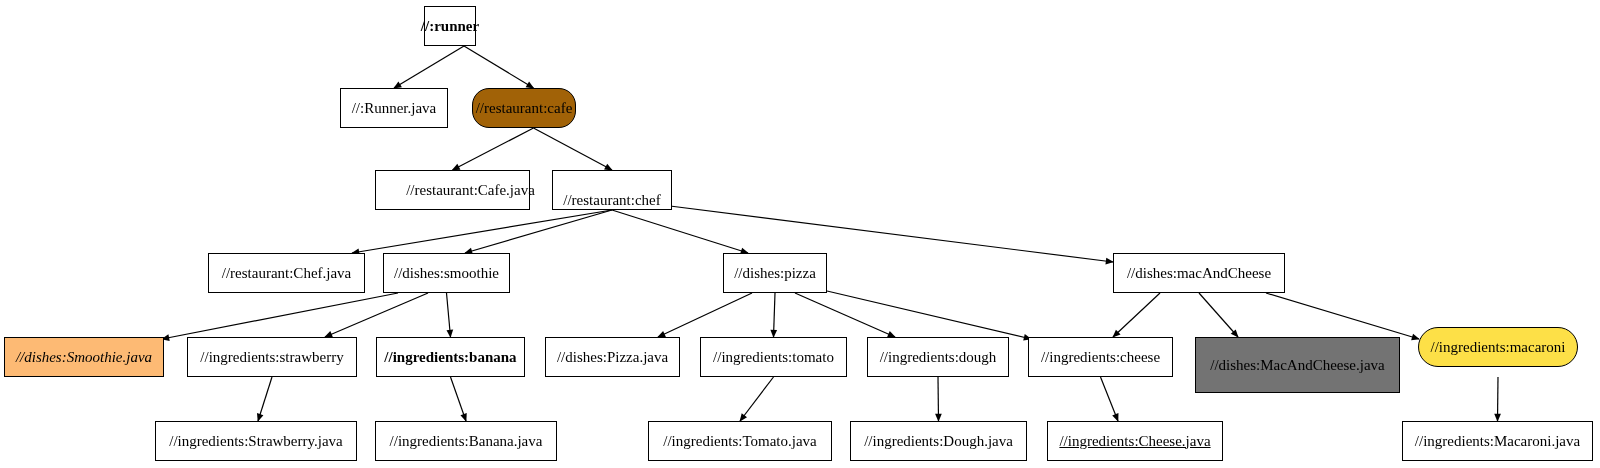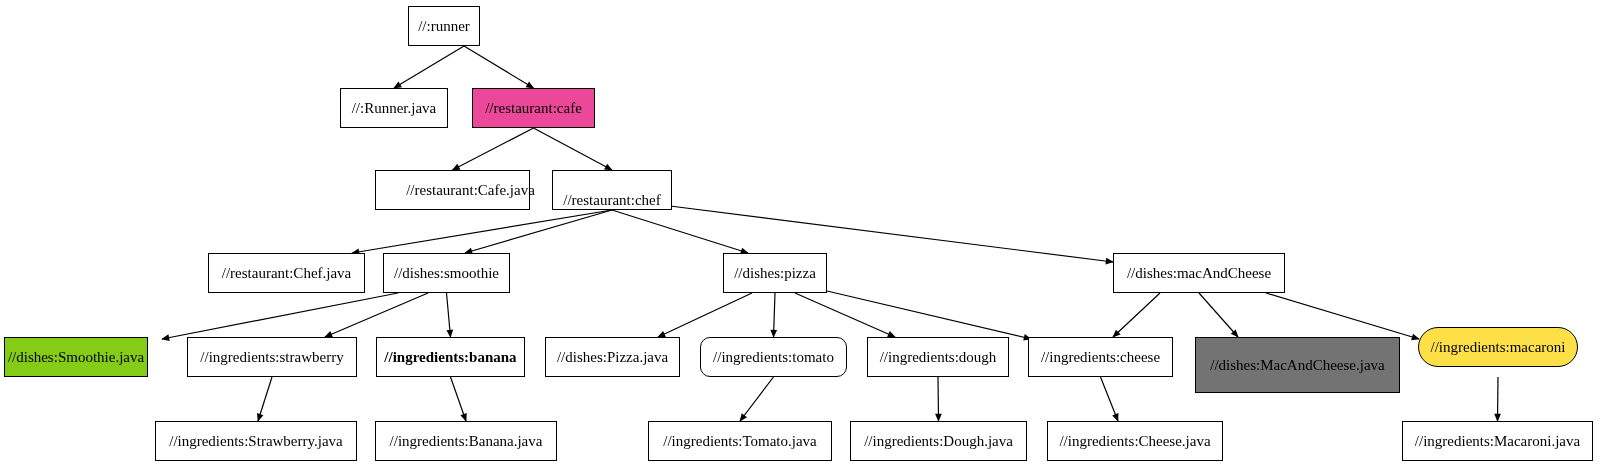--- a/index.html
+++ b/index.html
@@ -59,60 +59,60 @@
       <line x1="795" y1="293" x2="895" y2="337" stroke="#000000" stroke-width="1.2" marker-end="url(#arrowhead)"></line>
       <line x1="827" y1="291" x2="1031" y2="339" stroke="#000000" stroke-width="1.2" marker-end="url(#arrowhead)"></line>
       <line x1="1160" y1="293" x2="1113" y2="337" stroke="#000000" stroke-width="1.2" marker-end="url(#arrowhead)"></line>
       <line x1="1199" y1="293" x2="1238" y2="337" stroke="#000000" stroke-width="1.2" marker-end="url(#arrowhead)"></line>
       <line x1="1266" y1="293" x2="1419" y2="339" stroke="#000000" stroke-width="1.2" marker-end="url(#arrowhead)"></line>
       <line x1="773.5" y1="377" x2="740" y2="421" stroke="#000000" stroke-width="1.2" marker-end="url(#arrowhead)"></line>
       <line x1="938" y1="377" x2="938.5" y2="421" stroke="#000000" stroke-width="1.2" marker-end="url(#arrowhead)"></line>
       <line x1="1100.5" y1="377" x2="1118" y2="421" stroke="#000000" stroke-width="1.2" marker-end="url(#arrowhead)"></line>
       <line x1="1498" y1="377" x2="1497.5" y2="421" stroke="#000000" stroke-width="1.2" marker-end="url(#arrowhead)"></line>
     </svg>
-<div class="node" style="left: 408px; top: 6px; width: 72px; height: 40px; background: rgb(255, 255, 255); border-color: rgb(0, 0, 0); color: rgb(0, 0, 0);">
+<div class="node" style="left: 424px; top: 6px; width: 52px; height: 40px; background: rgb(255, 255, 255); border-color: rgb(0, 0, 0); color: rgb(0, 0, 0); font-weight: bold;">
       <span>//:runner</span>
     </div>
     <div class="node" style="left: 340px; top: 88px; width: 108px; height: 40px; background: rgb(255, 255, 255); border-color: rgb(0, 0, 0); color: rgb(0, 0, 0);">
       <span>//:Runner.java</span>
     </div>
-    <div class="node" style="left: 472px; top: 88px; width: 123px; height: 40px; background: #ec4899; border-color: rgb(0, 0, 0); color: rgb(0, 0, 0);">
+    <div class="node" style="left: 472px; top: 88px; width: 104px; height: 40px; background: #a16207; border-color: rgb(0, 0, 0); color: rgb(0, 0, 0); border-radius: 17px;">
       <span>//restaurant:cafe</span>
     </div>
     <div class="node" style="left: 375px; top: 170px; width: 155px; height: 40px; background: rgb(255, 255, 255); border-color: rgb(0, 0, 0); color: rgb(0, 0, 0); padding-left: 36px;">
       <span>//restaurant:Cafe.java</span>
     </div>
     <div class="node" style="left: 552px; top: 170px; width: 120px; height: 40px; background: rgb(255, 255, 255); border-color: rgb(0, 0, 0); color: rgb(0, 0, 0); align-items: flex-end;">
       <span>//restaurant:chef</span>
     </div>
     <div class="node" style="left: 208px; top: 253px; width: 157px; height: 40px; background: rgb(255, 255, 255); border-color: rgb(0, 0, 0); color: rgb(0, 0, 0);">
       <span>//restaurant:Chef.java</span>
     </div>
     <div class="node" style="left: 383px; top: 253px; width: 127px; height: 40px; background: rgb(255, 255, 255); border-color: rgb(0, 0, 0); color: rgb(0, 0, 0);">
       <span>//dishes:smoothie</span>
     </div>
     <div class="node" style="left: 723px; top: 253px; width: 104px; height: 40px; background: rgb(255, 255, 255); border-color: rgb(0, 0, 0); color: rgb(0, 0, 0);">
       <span>//dishes:pizza</span>
     </div>
     <div class="node" style="left: 1113px; top: 253px; width: 172px; height: 40px; background: rgb(255, 255, 255); border-color: rgb(0, 0, 0); color: rgb(0, 0, 0);">
       <span>//dishes:macAndCheese</span>
     </div>
-    <div class="node" style="left: 4px; top: 337px; width: 144px; height: 40px; background: #84cc16; border-color: rgb(0, 0, 0); color: rgb(0, 0, 0);">
+    <div class="node" style="left: 4px; top: 337px; width: 160px; height: 40px; background: #fdba74; border-color: rgb(0, 0, 0); color: rgb(0, 0, 0); font-style: italic;">
       <span>//dishes:Smoothie.java</span>
     </div>
     <div class="node" style="left: 187px; top: 337px; width: 170px; height: 40px; background: rgb(255, 255, 255); border-color: rgb(0, 0, 0); color: rgb(0, 0, 0);">
       <span>//ingredients:strawberry</span>
     </div>
     <div class="node" style="left: 376px; top: 337px; width: 149px; height: 40px; background: rgb(255, 255, 255); border-color: rgb(0, 0, 0); color: rgb(0, 0, 0); font-weight: bold;">
       <span>//ingredients:banana</span>
     </div>
     <div class="node" style="left: 545px; top: 337px; width: 135px; height: 40px; background: rgb(255, 255, 255); border-color: rgb(0, 0, 0); color: rgb(0, 0, 0);">
       <span>//dishes:Pizza.java</span>
     </div>
-    <div class="node" style="left: 700px; top: 337px; width: 147px; height: 40px; background: rgb(255, 255, 255); border-color: rgb(0, 0, 0); color: rgb(0, 0, 0); border-radius: 10px;">
+    <div class="node" style="left: 700px; top: 337px; width: 147px; height: 40px; background: rgb(255, 255, 255); border-color: rgb(0, 0, 0); color: rgb(0, 0, 0);">
       <span>//ingredients:tomato</span>
     </div>
     <div class="node" style="left: 867px; top: 337px; width: 142px; height: 40px; background: rgb(255, 255, 255); border-color: rgb(0, 0, 0); color: rgb(0, 0, 0); align-items: center;">
       <span>//ingredients:dough</span>
     </div>
     <div class="node" style="left: 1028px; top: 337px; width: 145px; height: 40px; background: rgb(255, 255, 255); border-color: rgb(0, 0, 0); color: rgb(0, 0, 0);">
       <span>//ingredients:cheese</span>
     </div>
     <div class="node" style="left: 1195px; top: 337px; width: 205px; height: 56px; background: #737373; border-color: rgb(0, 0, 0); color: rgb(0, 0, 0);">
       <span>//dishes:MacAndCheese.java</span>
@@ -125,19 +125,19 @@
     </div>
     <div class="node" style="left: 375px; top: 421px; width: 182px; height: 40px; background: rgb(255, 255, 255); border-color: rgb(0, 0, 0); color: rgb(0, 0, 0);">
       <span>//ingredients:Banana.java</span>
     </div>
     <div class="node" style="left: 648px; top: 421px; width: 184px; height: 40px; background: rgb(255, 255, 255); border-color: rgb(0, 0, 0); color: rgb(0, 0, 0);">
       <span>//ingredients:Tomato.java</span>
     </div>
     <div class="node" style="left: 850px; top: 421px; width: 177px; height: 40px; background: rgb(255, 255, 255); border-color: rgb(0, 0, 0); color: rgb(0, 0, 0);">
       <span>//ingredients:Dough.java</span>
     </div>
-    <div class="node" style="left: 1047px; top: 421px; width: 176px; height: 40px; background: rgb(255, 255, 255); border-color: rgb(0, 0, 0); color: rgb(0, 0, 0);">
+    <div class="node" style="left: 1047px; top: 421px; width: 176px; height: 40px; background: rgb(255, 255, 255); border-color: rgb(0, 0, 0); color: rgb(0, 0, 0); text-decoration: underline;">
       <span>//ingredients:Cheese.java</span>
     </div>
     <div class="node" style="left: 1402px; top: 421px; width: 191px; height: 40px; background: rgb(255, 255, 255); border-color: rgb(0, 0, 0); color: rgb(0, 0, 0);">
       <span>//ingredients:Macaroni.java</span>
     </div>
   </div>
 
 </body></html>

